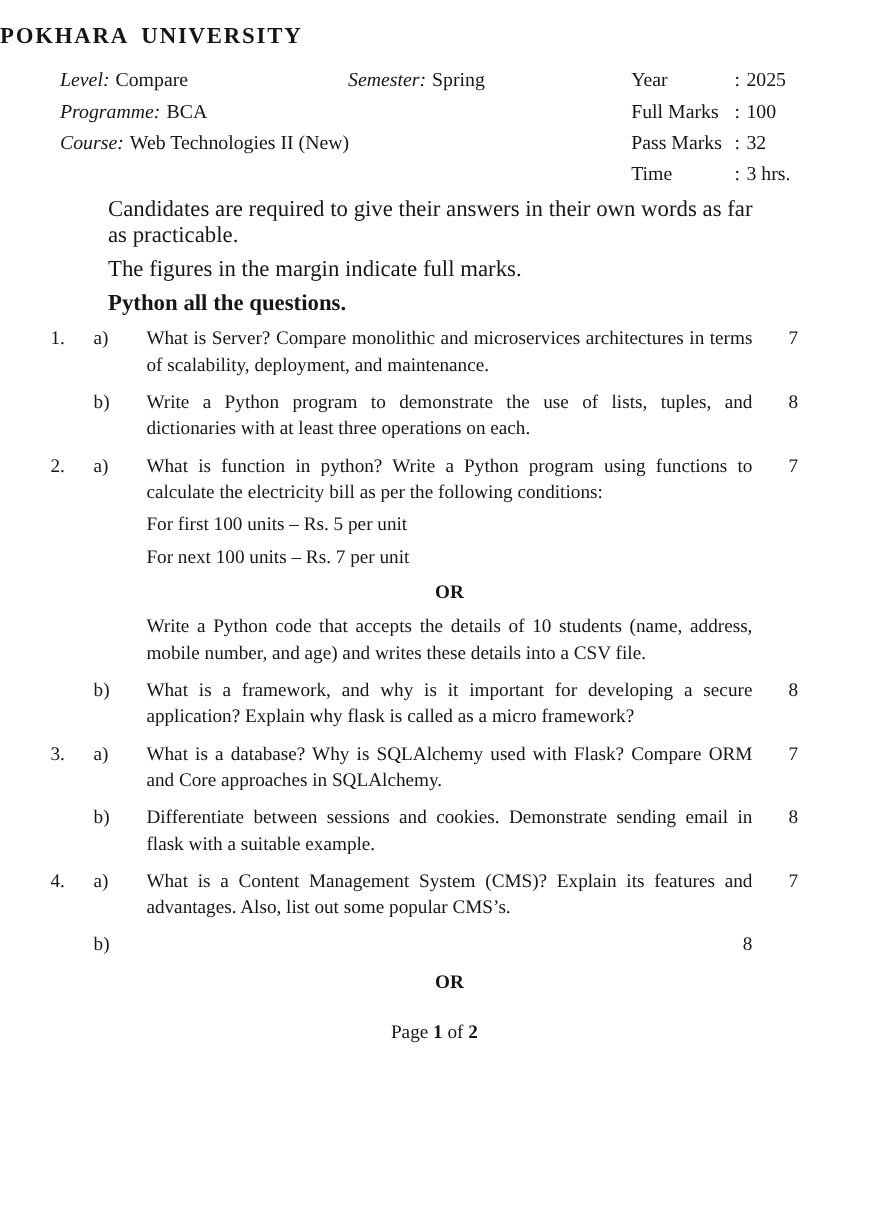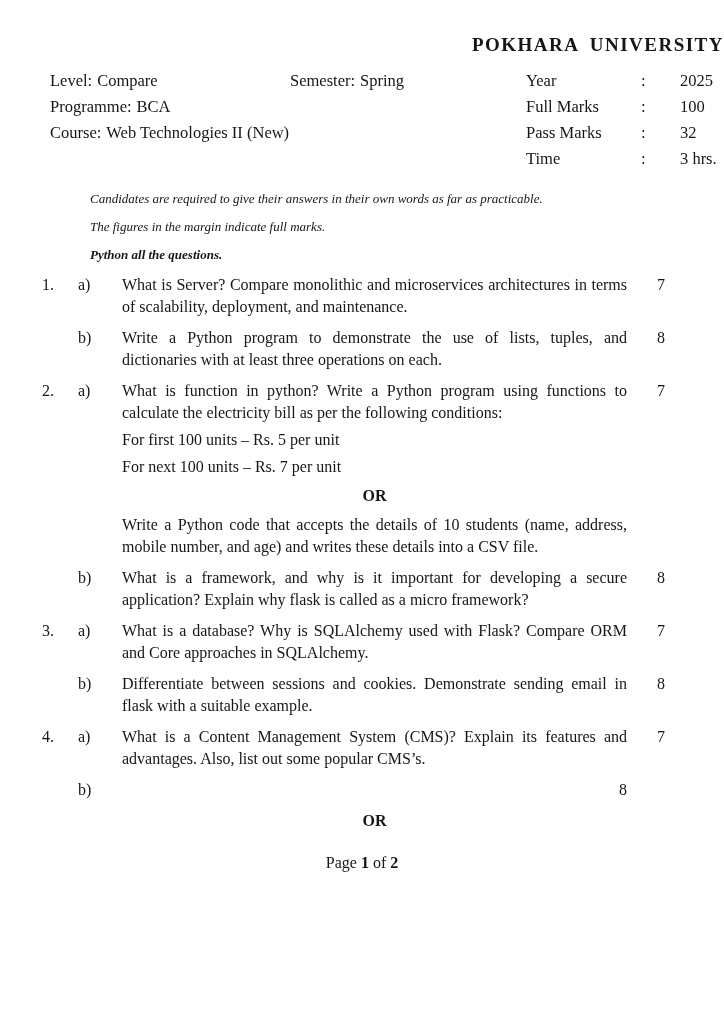--- a/index.html
+++ b/index.html
@@ -8,49 +8,47 @@
     position: relative;
     width: 724px;
     height: 1024px;
     background: #fff;
     color: #161616;
     font-family: "Liberation Serif", serif;
     overflow: hidden;
   }
   .title {
     margin: 0;
-    padding-top: 34px;
-    text-align: right;
+    padding-top: 20px;
+    text-align: left;
     font-size: 19px;
     font-weight: bold;
     letter-spacing: 1.5px;
     word-spacing: 5px;
   }
   
   .header {
     display: flex;
     margin: 12px 46px 0 50px;
     font-size: 16.5px;
     line-height: 26px;
   }
   .header-left  { width: 240px; flex: none; }
   .header-center{ flex: 1; }
   .header-right { width: 152px; flex: none; }
   .hdr-row { white-space: nowrap; }
-  .hdr-row .lbl { margin-right: 5px; }
+  .hdr-row .lbl { margin-right: 5px; font-style: italic; }
   .header-right .hdr-row {
     display: grid;
     grid-template-columns: 86px 10px auto;
-    gap: 29px;
   }
   
   .instructions {
-    margin: 16px 89px 0 90px;
-    font-size: 13px;
-    font-style: italic;
+    margin: 6px 89px 0 90px;
+    font-size: 19px;
     line-height: 22px;
   }
   .instr-line { margin: 0 0 6px 0; }
   .attempt-note { font-weight: bold; margin-top: 6px; }
   
   .questions {
     margin: 8px 59px 0 42px;
     font-size: 16px;
     line-height: 22px;
   }

